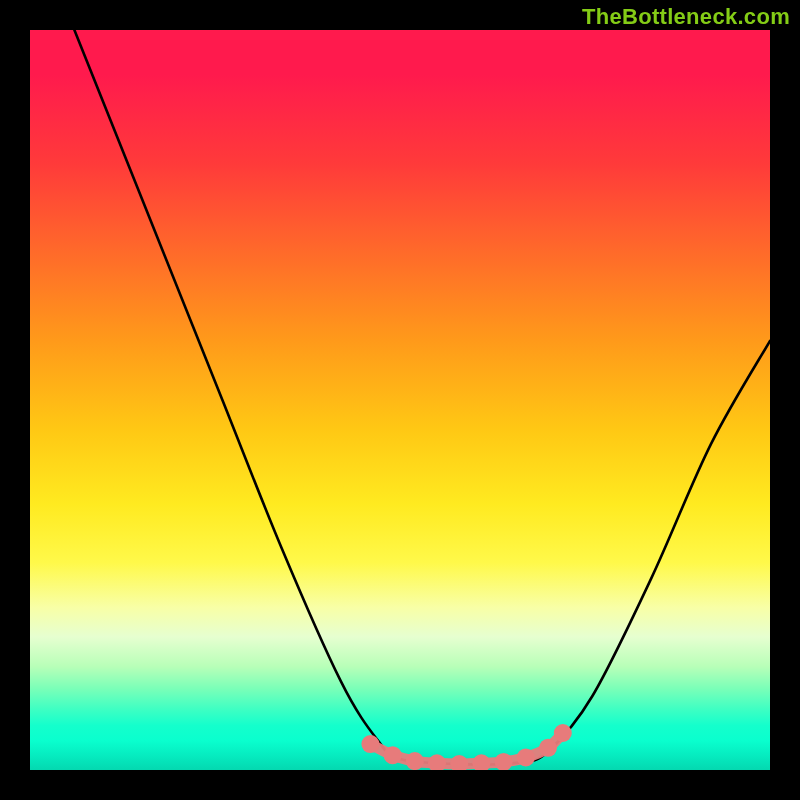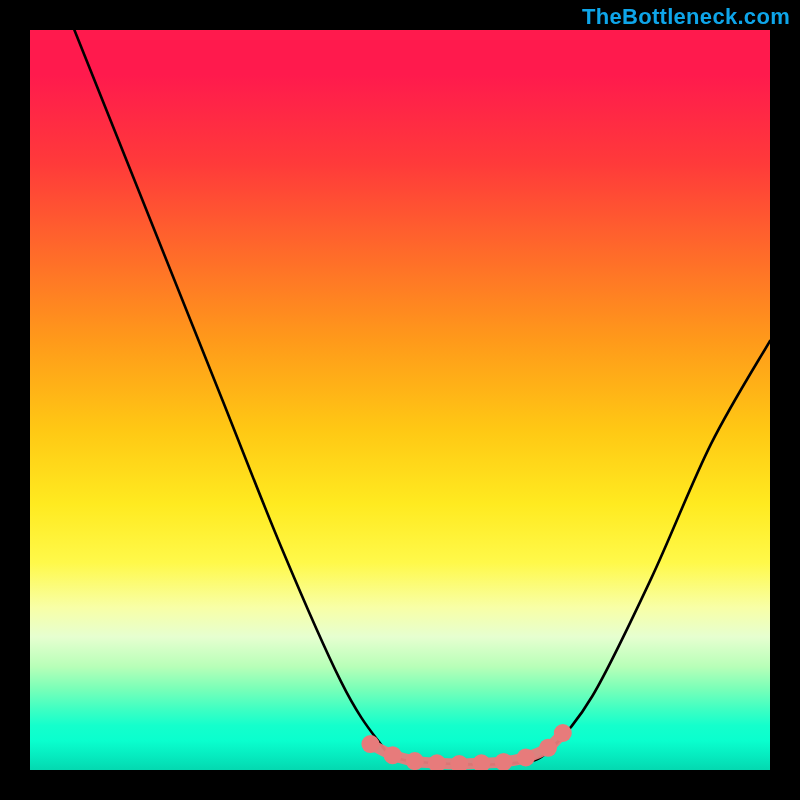--- a/index.html
+++ b/index.html
@@ -14,21 +14,21 @@
   .frame {
     position: relative;
     width: 800px;
     height: 800px;
     background: #000;
   }
   .watermark {
     position: absolute;
     top: 4px;
     right: 10px;
-    color: #0ea5e9;
+    color: #84cc16;
     font-size: 22px;
     font-weight: 600;
     letter-spacing: 0.3px;
     z-index: 5;
     user-select: none;
   }
   .plot {
     position: absolute;
     left: 30px;
     top: 30px;

